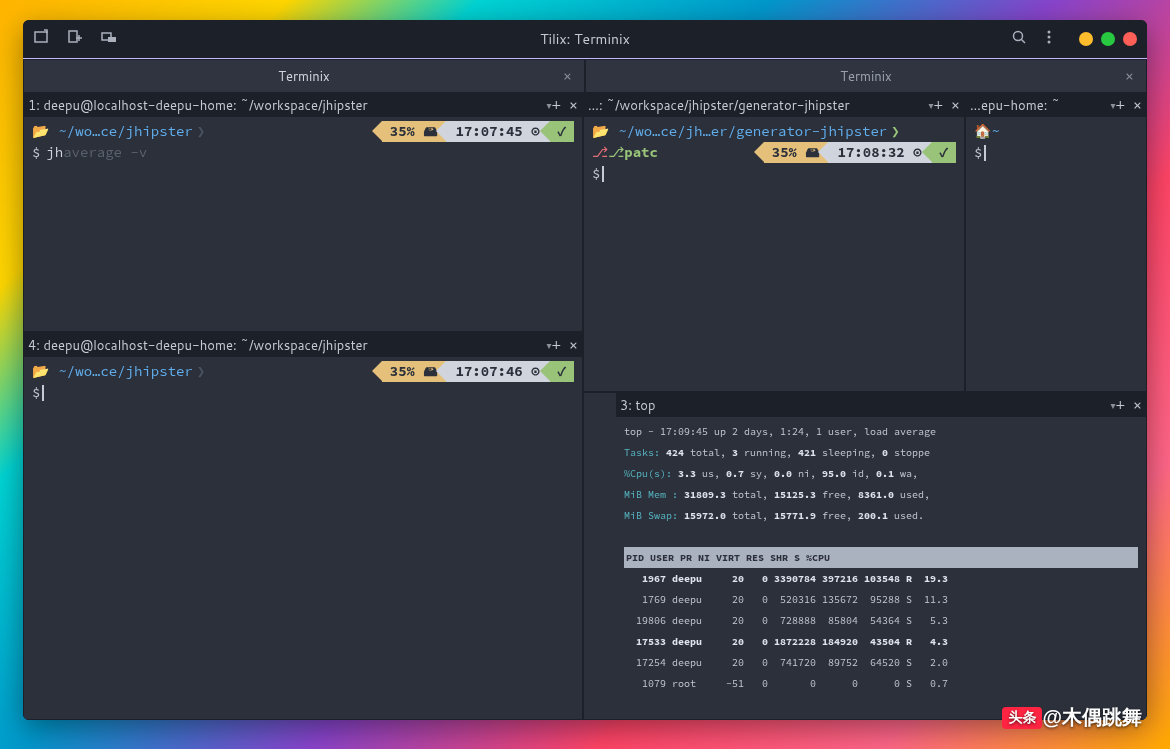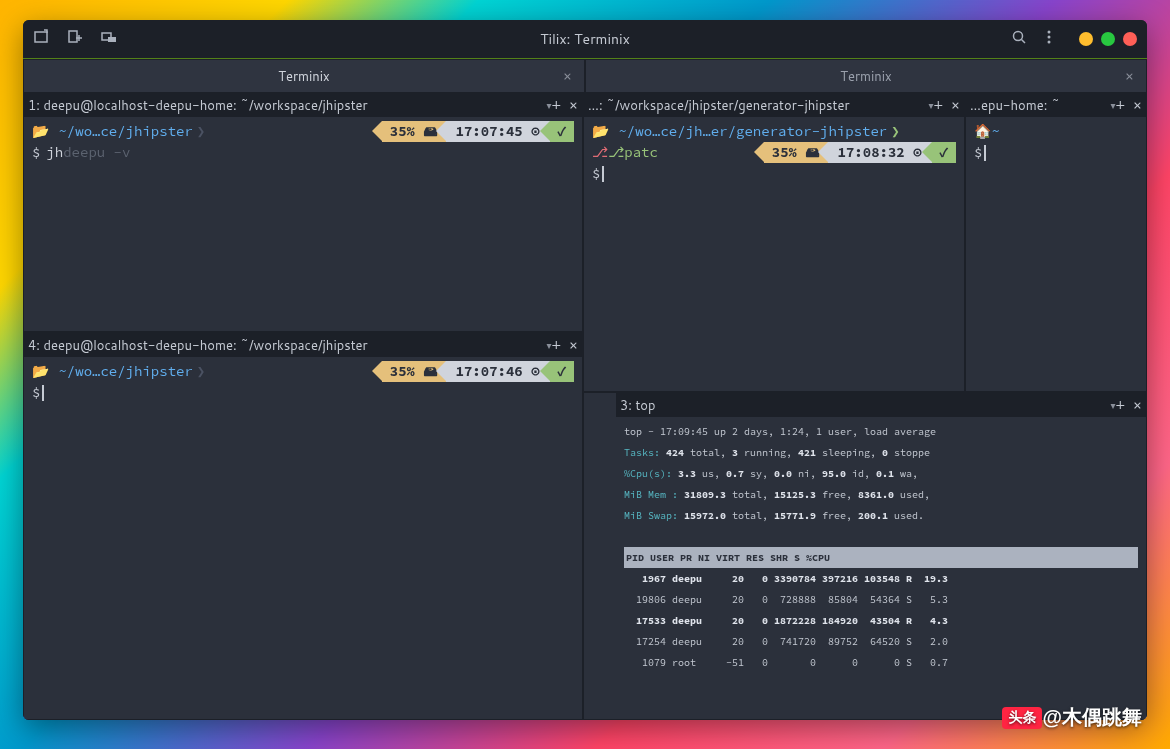--- a/index.html
+++ b/index.html
@@ -46,21 +46,21 @@
 }
 .titlebar-right { margin-left: auto; display: flex; align-items: center; gap: 14px; }
 .titlebar-right svg { width: 16px; height: 16px; fill: #aab1bd; }
 .window-controls { display: flex; gap: 8px; margin-left: 8px; }
 .wc-dot { width: 14px; height: 14px; border-radius: 50%; }
 .wc-min { background: #ffbd2e; }
 .wc-max { background: #28c840; }
 .wc-close { background: #ff5f57; }
 .session-tabs {
   height: 34px;
-  background: #4d7c0f;
+  background: #c4b5fd;
   display: flex;
   border-top: 1px solid rgba(255,255,255,0.04);
 }
 .session-tab {
   flex: 1;
   background: #2f3440;
   border: 1px solid #1c2028;
   border-bottom: none;
   display: flex;
   align-items: center;
@@ -131,21 +131,21 @@
 .seg-time::before { content: ''; position: absolute; left: -10px; top: 0; border: 10.5px solid transparent; border-right: 10px solid #d0d4dc; border-left: none; }
 .seg-ok { background: #98c379; color: #2b303b; padding: 0 8px; position: relative; font-weight: bold; }
 .seg-ok::before { content: ''; position: absolute; left: -10px; top: 0; border: 10.5px solid transparent; border-right: 10px solid #98c379; border-left: none; }
 .prompt-line { display: flex; align-items: center; }
 .prompt-dollar { color: #c5cad3; }
 .prompt-typed { color: #d0d4dc; margin-left: 6px; }
 .prompt-ghost { color: #5c6370; }
 .cursor { display: inline-block; width: 2px; height: 16px; background: #c5cad3; vertical-align: middle; margin-left: 2px; }
 .git-icon { color: #e06c75; }
 .branch-icon { color: #98c379; }
-.branch-name { color: #98c379; }
+.branch-name { color: #98c379; font-weight: bold; }
 .home-icon { color: #61afef; }
 .tilde { color: #61afef; }
 .top-output { font-size: 10px; line-height: 21px; }
 .top-output .c-cyan { color: #56b6c2; }
 .top-output .c-bold { color: #e0e4ec; font-weight: bold; }
 .top-header-row { background: #abb2bf; color: #2b303b; font-weight: bold; padding: 0 2px; }
 .watermark {
   position: absolute;
   bottom: 18px;
   right: 28px;
@@ -231,21 +231,21 @@
           <span class="seg-folder">📂</span>
           <span class="seg-path">~/wo…ce/jhipster</span>
           <span class="seg-chev">❯</span>
           <span class="seg-battery">35% 🖴</span>
           <span class="seg-time">17:07:45 ⊙</span>
           <span class="seg-ok">✓</span>
         </div>
         <div class="prompt-line">
           <span class="prompt-dollar">$</span>
           <span class="prompt-typed">jh</span>
-            <span class="prompt-ghost">deepu -v</span>
+            <span class="prompt-ghost">average -v</span>
         </div>
       </div>
     </div>
 
     <div class="pane pane4">
       <div class="pane-header">
         <span class="ph-title">4: deepu@localhost-deepu-home: ~/workspace/jhipster</span>
         <span class="ph-arrow">▾</span>
         <div class="ph-actions">
           <span>+</span>
@@ -331,20 +331,21 @@
       <div class="pane-body top-output">
         <div>top - 17:09:45 up 2 days,  1:24,  1 user,  load average</div>
         <div><span class="c-cyan">Tasks:</span> <span class="c-bold">424</span><span> total,   </span><span class="c-bold">3</span><span> running, </span><span class="c-bold">421</span><span> sleeping,   </span><span class="c-bold">0</span><span> stoppe</span></div>
         <div><span class="c-cyan">%Cpu(s):</span>  <span class="c-bold">3.3</span><span> us,  </span><span class="c-bold">0.7</span><span> sy,  </span><span class="c-bold">0.0</span><span> ni, </span><span class="c-bold">95.0</span><span> id,  </span><span class="c-bold">0.1</span><span> wa,</span></div>
         <div><span class="c-cyan">MiB Mem :</span>  <span class="c-bold">31809.3</span><span> total,  </span><span class="c-bold">15125.3</span><span> free,   </span><span class="c-bold">8361.0</span><span> used,</span></div>
         <div><span class="c-cyan">MiB Swap:</span>  <span class="c-bold">15972.0</span><span> total,  </span><span class="c-bold">15771.9</span><span> free,    </span><span class="c-bold">200.1</span><span> used.</span></div>
         <div style="height:21px"></div>
         <div class="top-header-row">    PID USER      PR  NI    VIRT    RES    SHR S  %CPU</div>
         <div id="top-rows">
             <div class="c-bold" style="white-space: pre;">   1967 deepu     20   0 3390784 397216 103548 R  19.3</div>
+            <div style="white-space: pre;">   1769 deepu     20   0  520316 135672  95288 S  11.3</div>
             <div style="white-space: pre;">  19806 deepu     20   0  728888  85804  54364 S   5.3</div>
             <div class="c-bold" style="white-space: pre;">  17533 deepu     20   0 1872228 184920  43504 R   4.3</div>
             <div style="white-space: pre;">  17254 deepu     20   0  741720  89752  64520 S   2.0</div>
             <div style="white-space: pre;">   1079 root     -51   0       0      0      0 S   0.7</div>
           </div>
       </div>
     </div>
 
   </div>
 </div>

